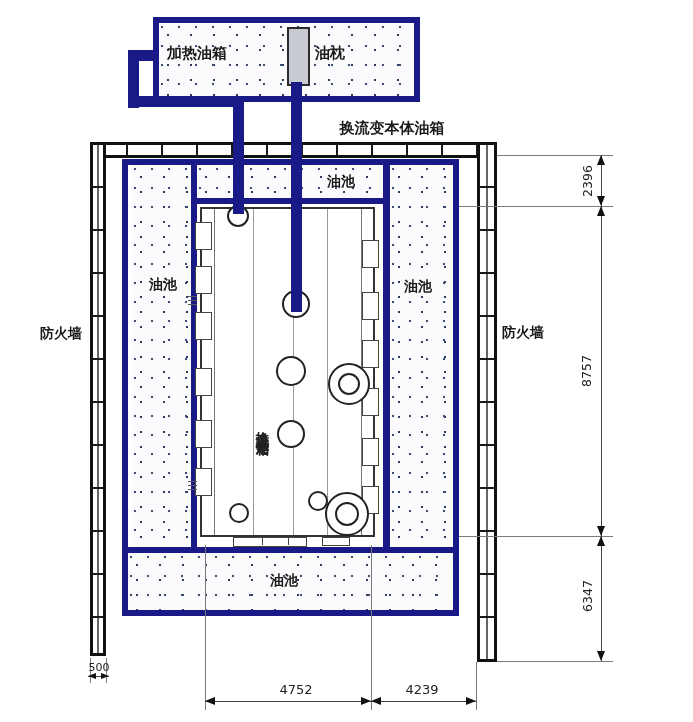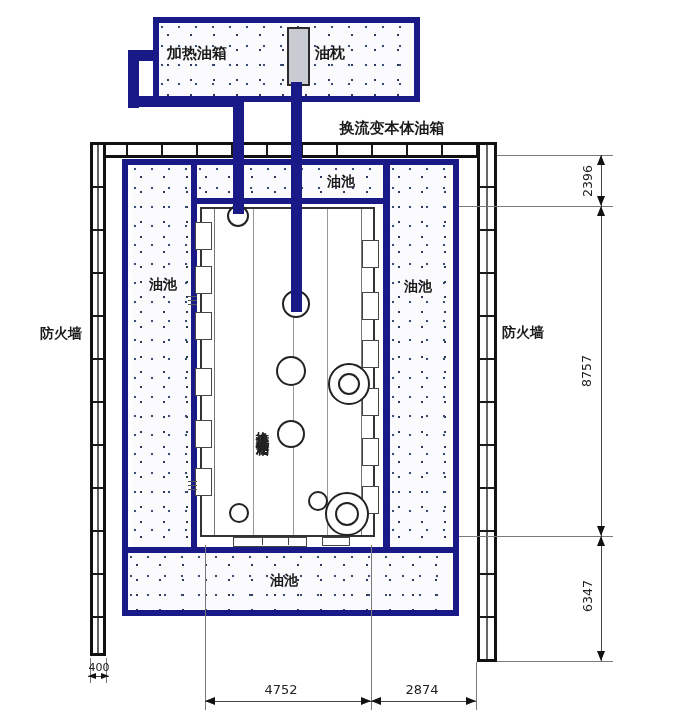--- a/index.html
+++ b/index.html
@@ -151,23 +151,23 @@
   <div class="abs vdim" style="left:587px;top:596px;">6347</div>
 
   <div class="abs wit" style="left:205px;top:545px;width:1px;height:165px;"></div>
   <div class="abs wit" style="left:371px;top:545px;width:1px;height:165px;"></div>
   <div class="abs wit" style="left:476px;top:662px;width:1px;height:48px;"></div>
   <div class="abs dln" style="left:205px;top:701px;width:271px;height:1px;"></div>
   <div class="abs al" style="left:205px;top:697px;"></div>
   <div class="abs ar" style="left:361px;top:697px;"></div>
   <div class="abs al" style="left:371px;top:697px;"></div>
   <div class="abs ar" style="left:466px;top:697px;"></div>
-  <div class="abs hdim" style="left:281px;top:689px;">4752</div>
-  <div class="abs hdim" style="left:422px;top:689px;">2874</div>
+  <div class="abs hdim" style="left:296px;top:689px;">4752</div>
+  <div class="abs hdim" style="left:422px;top:689px;">4239</div>
 
   <div class="abs wit" style="left:90px;top:658px;width:1px;height:25px;"></div>
   <div class="abs wit" style="left:106px;top:658px;width:1px;height:25px;"></div>
   <div class="abs dln" style="left:88px;top:676px;width:21px;height:1px;"></div>
   <div class="abs als" style="left:88px;top:673px;"></div>
   <div class="abs ars" style="left:101px;top:673px;"></div>
-  <div class="abs hdim" style="left:99px;top:667px;font-size:11px;">400</div>
+  <div class="abs hdim" style="left:99px;top:667px;font-size:11px;">500</div>
 
 </div>
 
 </body></html>

